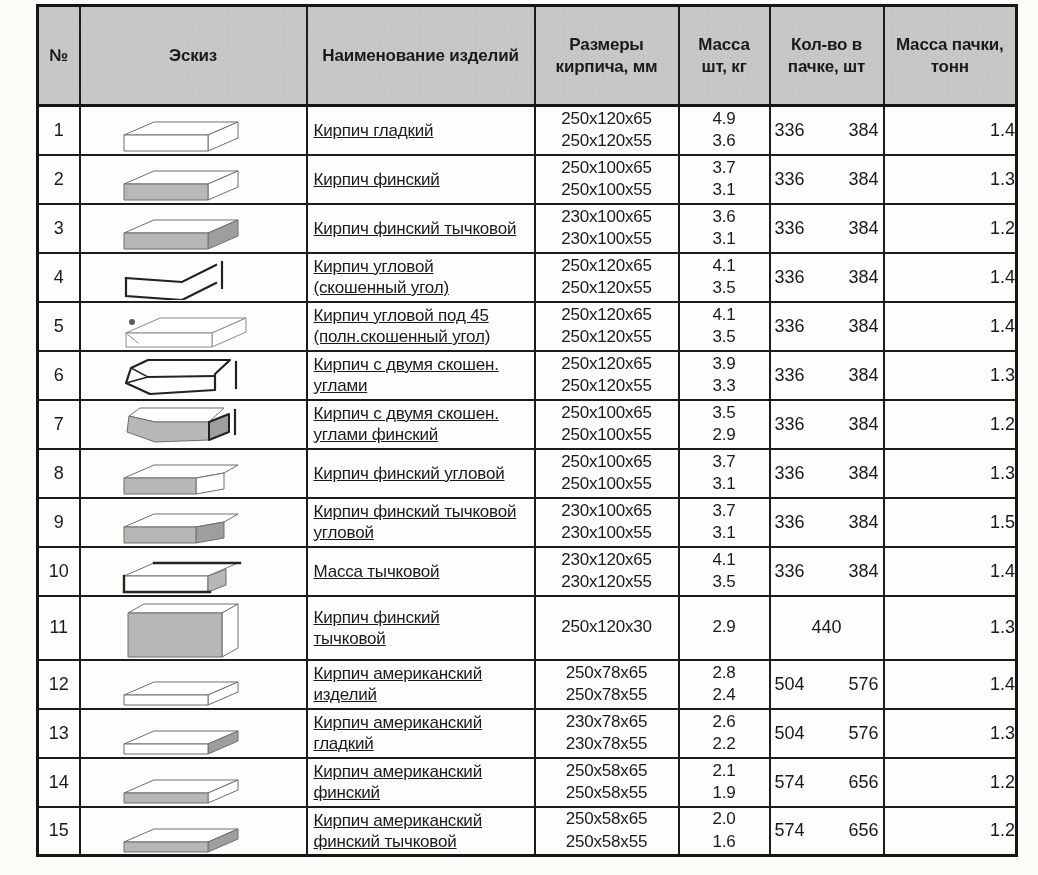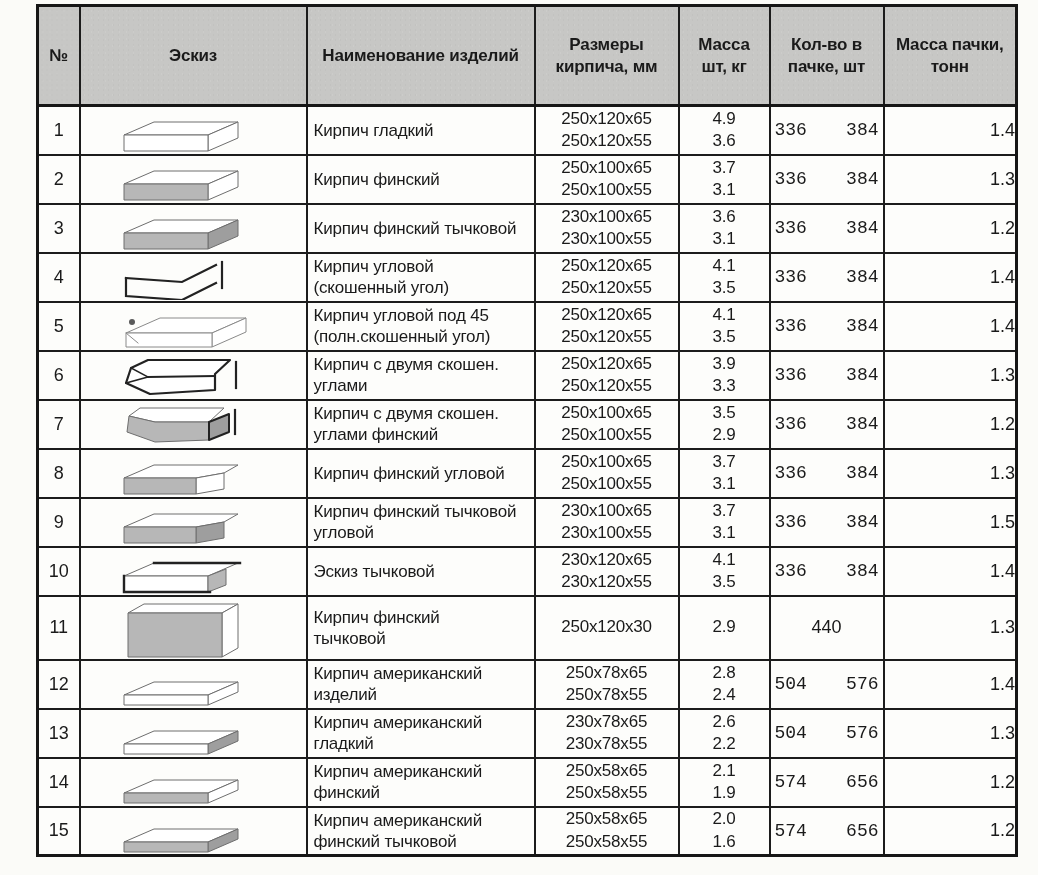--- a/index.html
+++ b/index.html
@@ -24,24 +24,24 @@
     white-space:pre-line;text-align:center;height:97px;
     border-bottom:3px solid #161616;
     letter-spacing:-0.2px;
   }
   tbody tr{height:49px;}
   tbody tr.tall{height:54px;}
   td.c-num{text-align:center;font-size:18px;}
   td.c-sketch{text-align:center;}
   td.c-sketch svg{display:block;margin:0 auto;}
   td.c-name{font-size:17px;line-height:21px;padding:2px 3px 2px 6px;letter-spacing:-0.2px;}
-  td.c-name .line{white-space:nowrap;}
+  td.c-name .line{white-space:nowrap;text-decoration:underline;}
   td.c-sizes,td.c-mass{text-align:center;font-size:17px;line-height:22.5px;letter-spacing:-0.2px;}
   td.c-pack{font-size:18px;padding:0 4px;}
-  td.c-pack .pack-wrap{display:flex;justify-content:space-between;align-items:flex-start;font-family:Liberation Mono, monospace;}
+  td.c-pack .pack-wrap{display:flex;justify-content:space-between;align-items:flex-start;}
   td.c-pack.center{text-align:center;margin-top:6px;}
   td.c-packmass{text-align:right;font-size:18px;}
 </style>
 </head>
 <body>
 
 <div class="paper"></div>
 
 <table class="brick-table">
   <colgroup>
@@ -336,21 +336,21 @@
         <td class="c-sketch">
           <svg width="150" height="46" viewBox="0 0 150 46">
             <polygon points="6,28 36,15 120,15 90,28" fill="#ffffff" stroke="#6e6e6e" stroke-width="1" stroke-linejoin="round"></polygon>
             <polygon points="6,28 90,28 90,44 6,44" fill="#ffffff" stroke="#6e6e6e" stroke-width="1" stroke-linejoin="round"></polygon>
             <polygon points="90,28 108,21 108,37 90,44" fill="#b7b7b7" stroke="#6e6e6e" stroke-width="1" stroke-linejoin="round"></polygon>
             <path d="M36,15 H122" fill="none" stroke="#222222" stroke-width="2.4" stroke-linecap="square"></path>
             <path d="M6,28 V44 H92" fill="none" stroke="#222222" stroke-width="2.4" stroke-linecap="square"></path>
           </svg>
         </td>
         <td class="c-name">
-          <div class="line">Эскиз тычковой</div>
+          <div class="line">Масса тычковой</div>
         </td>
         <td class="c-sizes">
           <div>230x120x65</div>
           <div>230x120x55</div>
         </td>
         <td class="c-mass">
           <div>4.1</div>
           <div>3.5</div>
         </td>
         <td class="c-pack">

